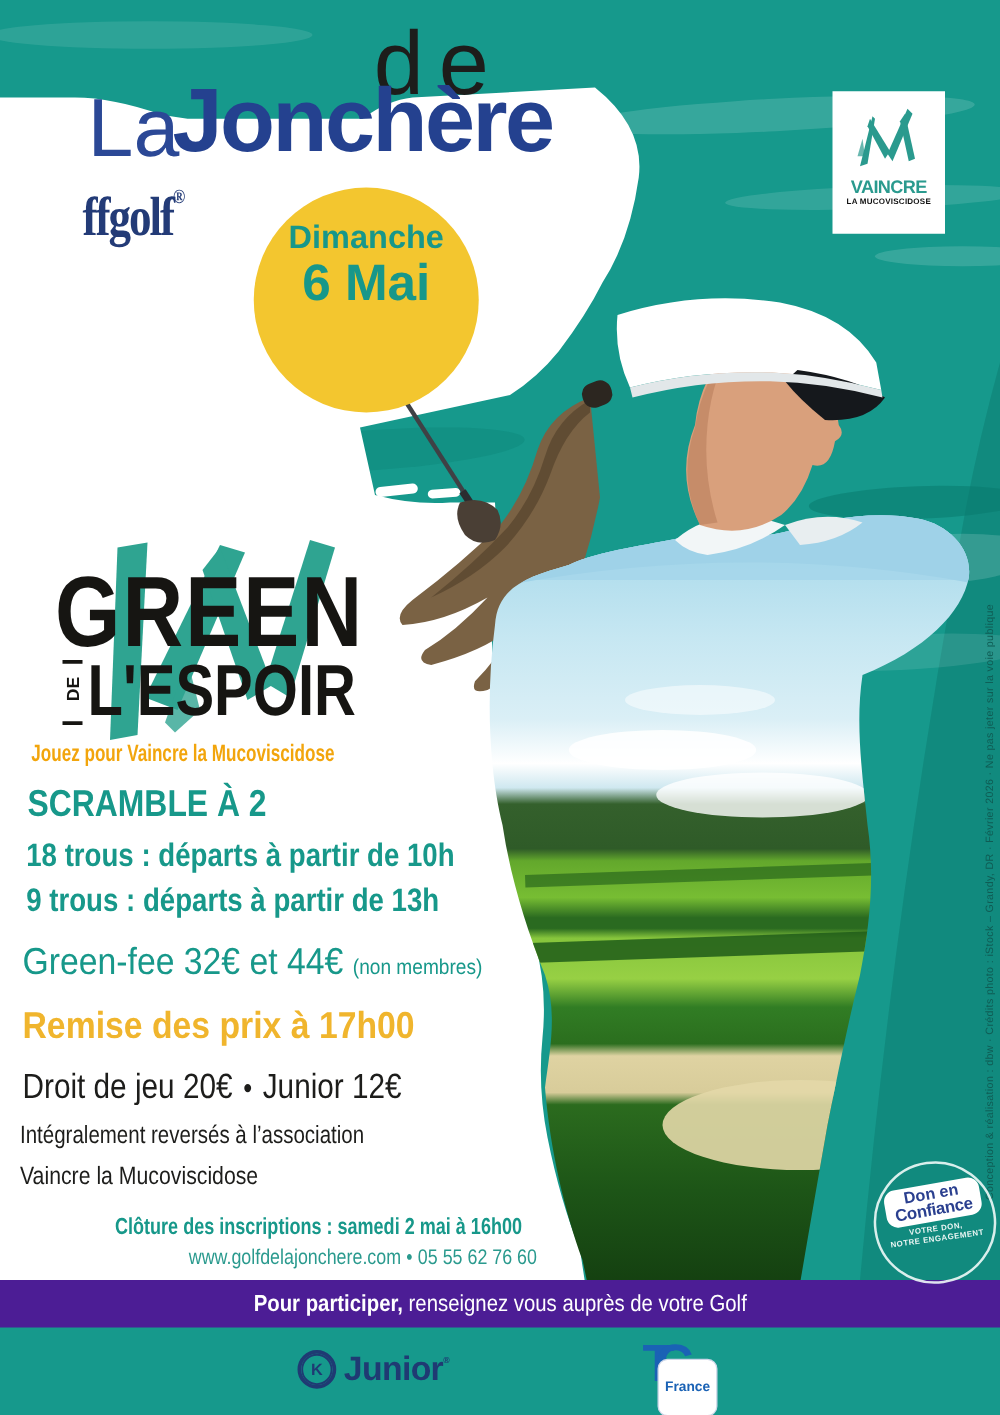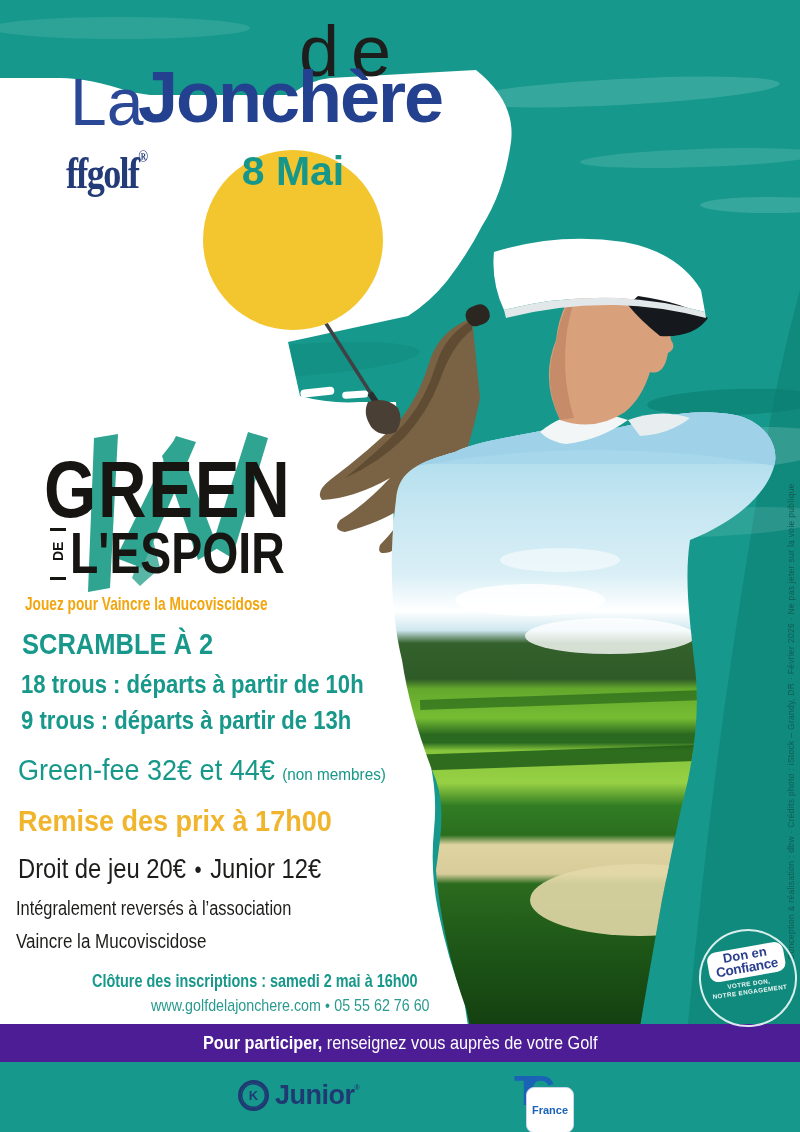--- a/index.html
+++ b/index.html
@@ -231,23 +231,35 @@
   </svg>
 
   <div class="abs t-de">de</div>
   <div class="abs t-jonchere">Jonchère</div>
   <div class="abs t-la">La</div>
 
   <div class="abs t-support">avec le soutien de</div>
   <div class="abs t-ffgolf"><span>ffgolf</span><span class="ffgolf-reg">®</span></div>
 
   <div class="abs date-badge">
-    <div class="date-l2">8 Mai</div>
-  </div>
-
+    <div class="date-l1">Dimanche</div>
+    <div class="date-l2">6 Mai</div>
+  </div>
+
+  <div class="abs vaincre-box">
+    <svg width="90" height="60" viewBox="0 0 90 60" style="margin-top:8px">
+      <path d="M22,52 L32,12 L34,14 L28,50 Z" fill="#2a9a8e"></path>
+      <path d="M30,14 L46,40 L42,46 L28,20 Z" fill="#2a9a8e"></path>
+      <path d="M44,42 L60,6 L64,10 L48,48 Z" fill="#2a9a8e"></path>
+      <path d="M58,10 L66,46 L61,48 L54,16 Z" fill="#2a9a8e"></path>
+      <path d="M20,44 L24,30 L26,44 Z" fill="#2a9a8e" opacity=".7"></path>
+    </svg>
+    <div class="vaincre-name">VAINCRE</div>
+    <div class="vaincre-sub">LA MUCOVISCIDOSE</div>
+  </div>
 
   <svg class="abs" style="left:80px;top:428px" width="220" height="170" viewBox="0 0 220 170">
     <path d="M14,10 L38,6 L30,160 L8,164 Z" fill="#2fa491"></path>
     <path d="M36,130 L96,8 L116,14 L62,140 Z" fill="#2fa491"></path>
     <path d="M96,10 L138,120 L118,132 L82,28 Z" fill="#2fa491"></path>
     <path d="M132,118 L168,4 L188,10 L152,130 Z" fill="#2fa491"></path>
     <path d="M52,150 L70,100 L80,140 L60,158 Z" fill="#2fa491" opacity=".8"></path>
   </svg>
   <div class="abs t-green">GREEN</div>
   <div class="abs de-block">

